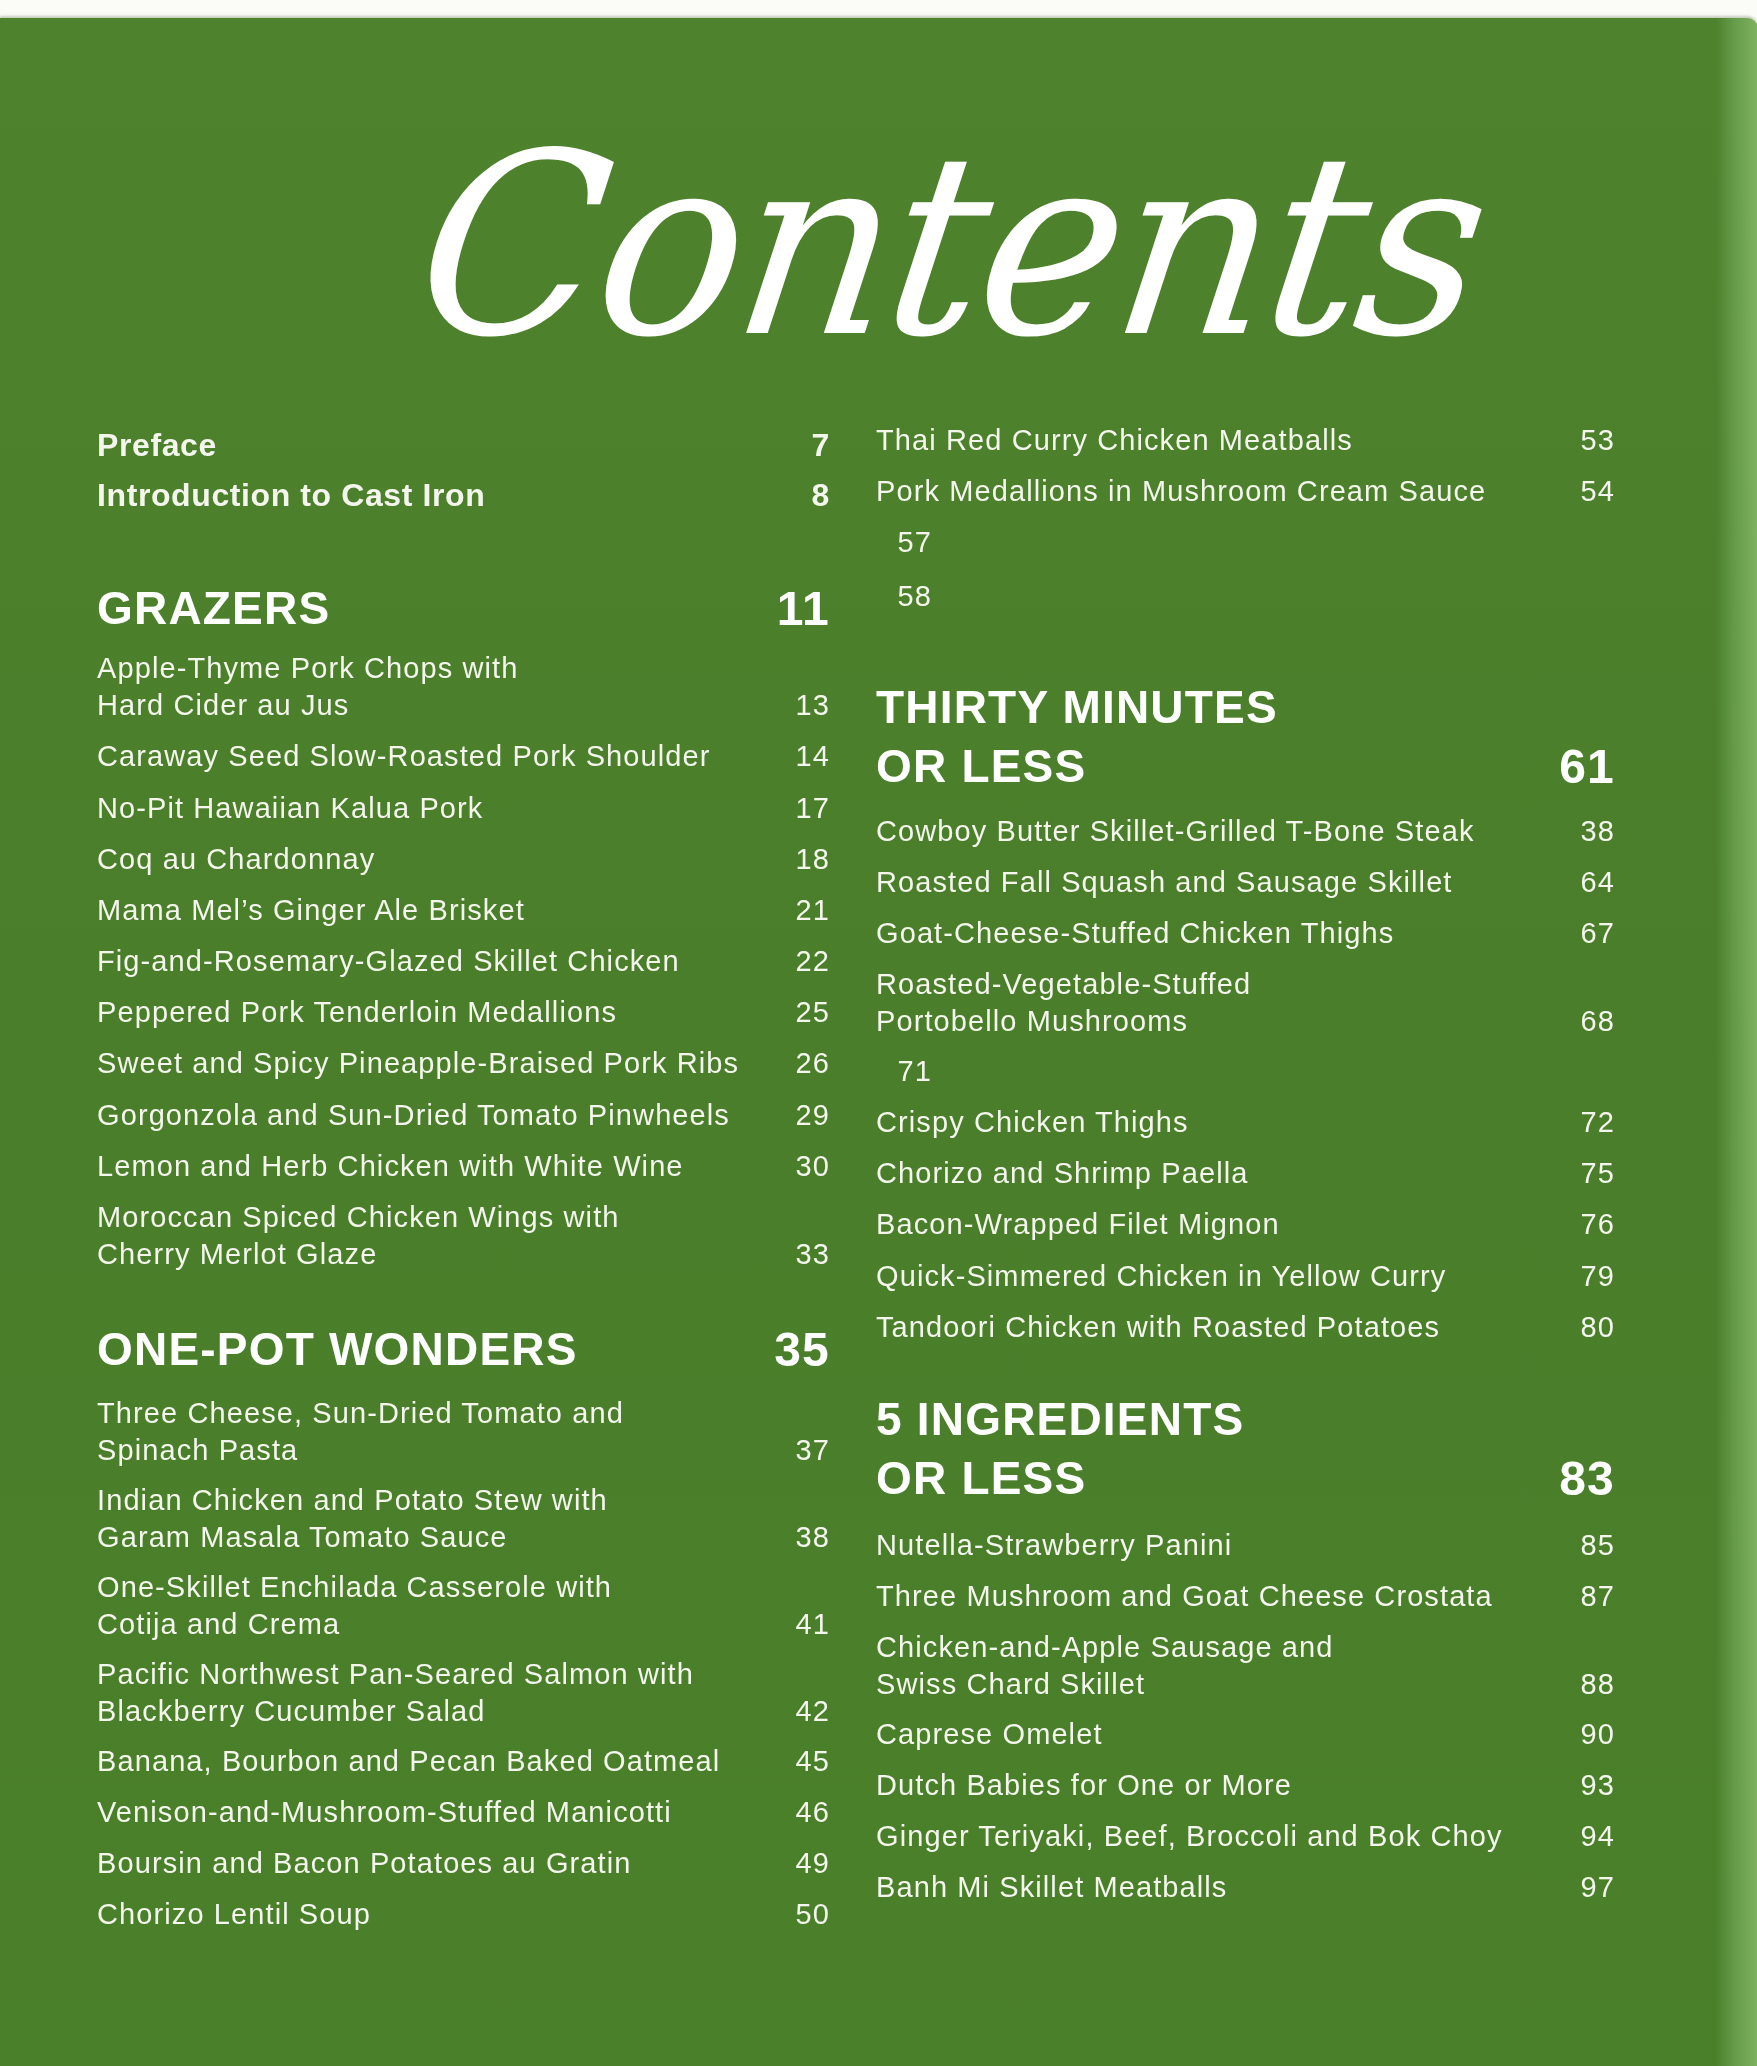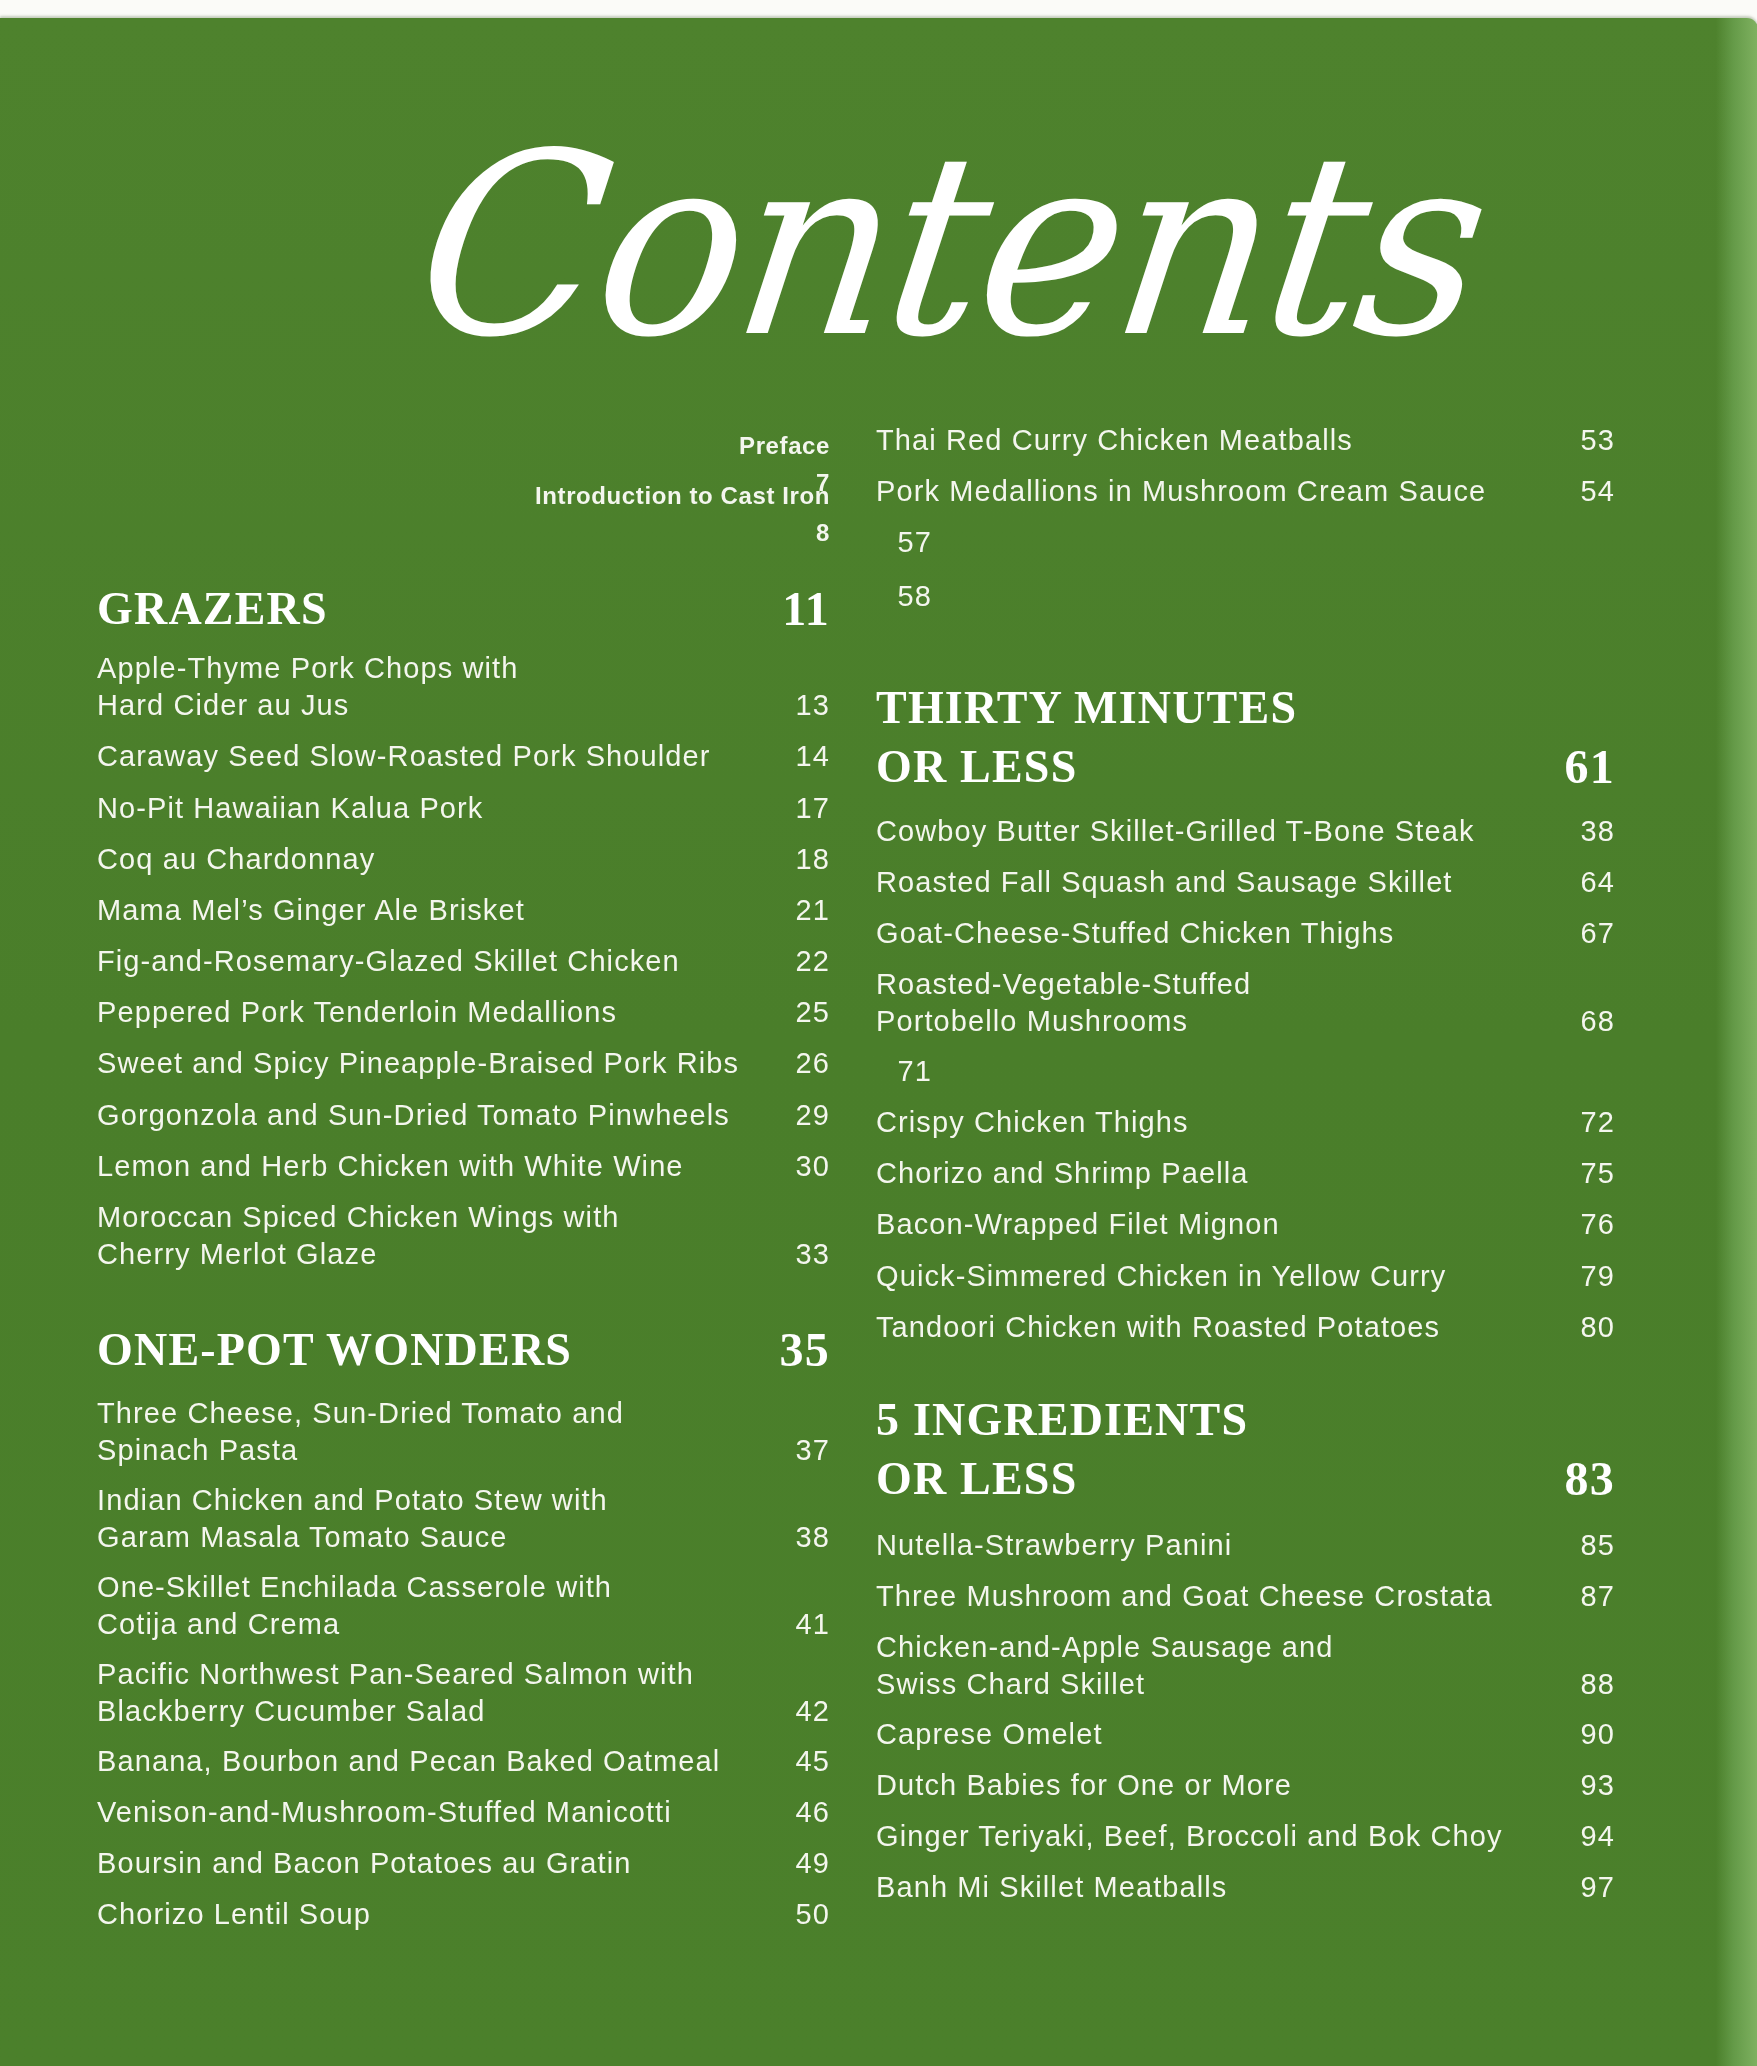--- a/index.html
+++ b/index.html
@@ -31,26 +31,26 @@
   .col.left  { left: 97px;  width: 733px; }
   .col.right { left: 876px; width: 739px; }
   .row {
     position: absolute; left: 0; right: 0;
     display: flex; align-items: flex-end; justify-content: space-between;
     color: #f4f6ee;
     font-size: 29px; line-height: 37px; letter-spacing: 1.1px;
   }
   .row .t { white-space: pre-line; }
   .row .p { text-align: right; min-width: 56px; }
-  .row.front { font-weight: bold; letter-spacing: 0.6px; font-size: 24px; flex-direction: column; }
+  .row.front { font-weight: bold; letter-spacing: 0.6px; font-size: 32px; }
   .section {
     position: absolute; left: 0; right: 0;
     display: flex; align-items: flex-end; justify-content: space-between;
     color: #ffffff; font-weight: bold;
-    font-size: 46px; line-height: 59px; letter-spacing: 1.2px; font-family: Liberation Serif, serif;
+    font-size: 46px; line-height: 59px; letter-spacing: 1.2px;
   }
   .section .t { white-space: pre-line; }
   .section .p { font-size: 48px; }
 </style>
 </head>
 <body>
 
 <div class="page">
 
   <div class="title">Contents</div>

